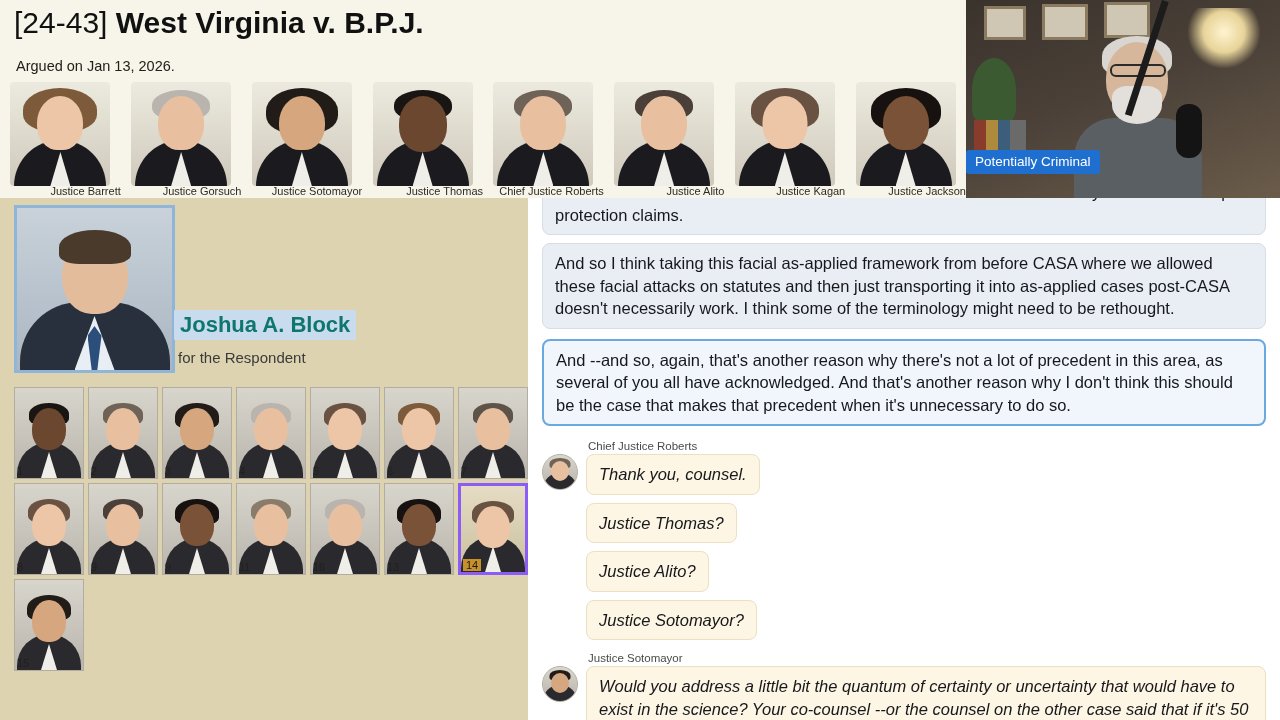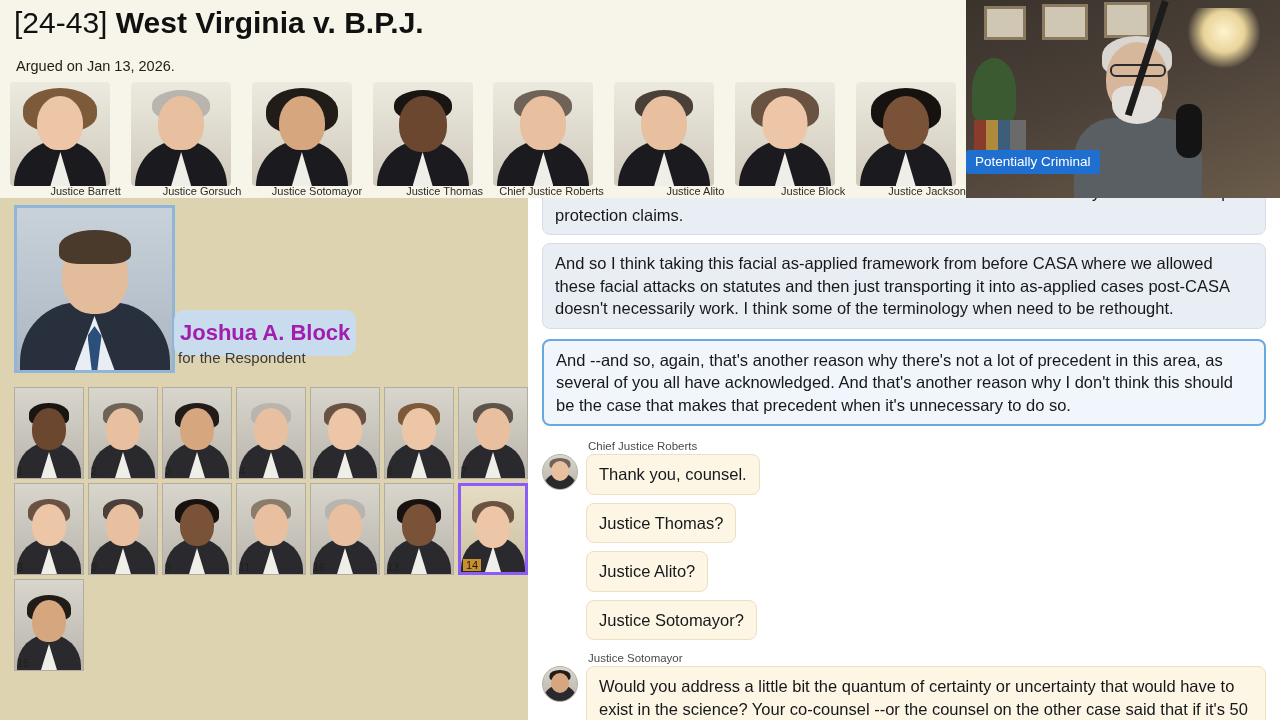--- a/index.html
+++ b/index.html
@@ -121,22 +121,22 @@
   .sp-shirt { position:absolute; left:50%; transform:translateX(-50%); bottom:0; width:40px; height:54px;
     background:#e8eef4; clip-path: polygon(50% 0,100% 100%,0 100%); }
   .sp-tie { position:absolute; left:50%; transform:translateX(-50%); bottom:0; width:14px; height:44px;
     background:#2b4f7a; clip-path: polygon(50% 0,100% 22%,70% 100%,30% 100%,0 22%); }
   .sp-head { position:absolute; left:50%; transform:translateX(-50%); top:28px; width:66px; height:78px;
     background:#e3bc9c; border-radius: 50% 50% 45% 45%; }
   .sp-hair { position:absolute; left:50%; transform:translateX(-50%); top:22px; width:72px; height:34px;
     background:#4a3a2c; border-radius: 50% 50% 28% 28%; }
   .speaker-name {
     position: absolute; left: 174px; top: 112px;
-    font-size: 22px; font-weight: bold; color: #a21caf;
-    background: #c8dced; padding: 10px 6px; border-radius: 10px;
+    font-size: 22px; font-weight: bold; color: #0f766e;
+    background: #c8dced; padding: 2px 6px; border-radius: 1px;
   }
   .speaker-role {
     position: absolute; left: 178px; top: 151px;
     font-size: 15px; color: #3a3a3a;
   }
 
   .grid {
     position: absolute; left: 14px; top: 189px;
     width: 500px;
     display: grid; grid-template-columns: repeat(7, 70px); gap: 4px;
@@ -166,21 +166,21 @@
     position: absolute; left: 528px; top: 198px; width: 752px; height: 522px;
     background: #ffffff; overflow: hidden;
   }
   .bubble-row { position: relative; padding: 0 14px 0 14px; }
   .bubble {
     background: #e9eef4; border: 1px solid #d5dde6;
     border-radius: 8px; padding: 8px 12px;
     font-size: 16.5px; line-height: 22.5px; color: #16181c;
   }
   .bubble.highlight { background: #f0f6fc; border: 2px solid #6aa9e0; }
-  .bubble.cream { background: #fdf6e4; border: 1px solid #ecdfc2; display: inline-block; }
+  .bubble.cream { background: #fdf6e4; border: 1px solid #ecdfc2; display: inline-block; font-style: italic; }
   .b-clipped { margin-top: -18px; }
   .spk-row { display: flex; align-items: flex-start; gap: 8px; padding: 0 14px; }
   .spk-avatar {
     width: 36px; height: 36px; border-radius: 50%;
     overflow: hidden; position: relative; flex: 0 0 36px;
     background: #c9c5bd; border: 1px solid #b6b0a2; margin-top: 14px;
   }
   .spk-avatar .abg { position:absolute; inset:0; background: linear-gradient(180deg,#dad7cf,#b5b1a8); }
   .spk-avatar .arobe { position:absolute; left:50%; transform:translateX(-50%); bottom:0; width:34px; height:16px; background:#2a2a2e; border-radius: 16px 16px 0 0; }
   .spk-avatar .ahead { position:absolute; left:50%; transform:translateX(-50%); top:6px; width:18px; height:20px; border-radius:50%; }
@@ -256,21 +256,21 @@
         </div>
         <div class="nm">Justice Alito</div>
       </div>
       <div class="j">
         <div class="portrait" style="background:linear-gradient(180deg,#eceadf,#cfc9bb)">
           <div class="robe"></div>
             <div class="collar"></div>
           <div class="hair" style="top:6px;width:68px;height:42px;background:#6a5242"></div>
           <div class="face" style="top:14px;width:45px;height:53px;background:#ecc6a6"></div>
         </div>
-        <div class="nm">Justice Block</div>
+        <div class="nm">Justice Kagan</div>
       </div>
       <div class="j">
         <div class="portrait" style="background:linear-gradient(180deg,#eceadf,#cfc9bb)">
           <div class="robe"></div>
             <div class="collar"></div>
           <div class="hair" style="top:6px;width:70px;height:44px;background:#17120f"></div>
           <div class="face" style="top:14px;width:46px;height:54px;background:#7a5238"></div>
         </div>
         <div class="nm">Justice Jackson</div>
       </div>
@@ -437,21 +437,21 @@
     </div>
   </div>
 
   <div class="transcript">
 
     <div class="bubble-row b-clipped" style="margin-top:0;padding-top:0">
       <div class="bubble" style="margin-top:-26px;">down and we have that for First Amendment. I don't think we have that anymore for most equal protection claims.</div>
     </div>
 
     <div class="bubble-row" style="margin-top:8px">
-      <div class="bubble">And so I think taking this facial as-applied framework from before CASA where we allowed these facial attacks on statutes and then just transporting it into as-applied cases post-CASA doesn't necessarily work. I think some of the terminology when need to be rethought.</div>
+      <div class="bubble">And so I think taking this facial as-applied framework from before CASA where we allowed these facial attacks on statutes and then just transporting it into as-applied cases post-CASA doesn't necessarily work. I think some of the terminology might need to be rethought.</div>
     </div>
 
     <div class="bubble-row" style="margin-top:10px">
       <div class="bubble highlight">And --and so, again, that's another reason why there's not a lot of precedent in this area, as several of you all have acknowledged. And that's another reason why I don't think this should be the case that makes that precedent when it's unnecessary to do so.</div>
     </div>
 
     <div class="spk-row" style="margin-top:14px">
       <div class="spk-avatar">
         <div class="abg"></div>
           <div class="arobe"></div>

